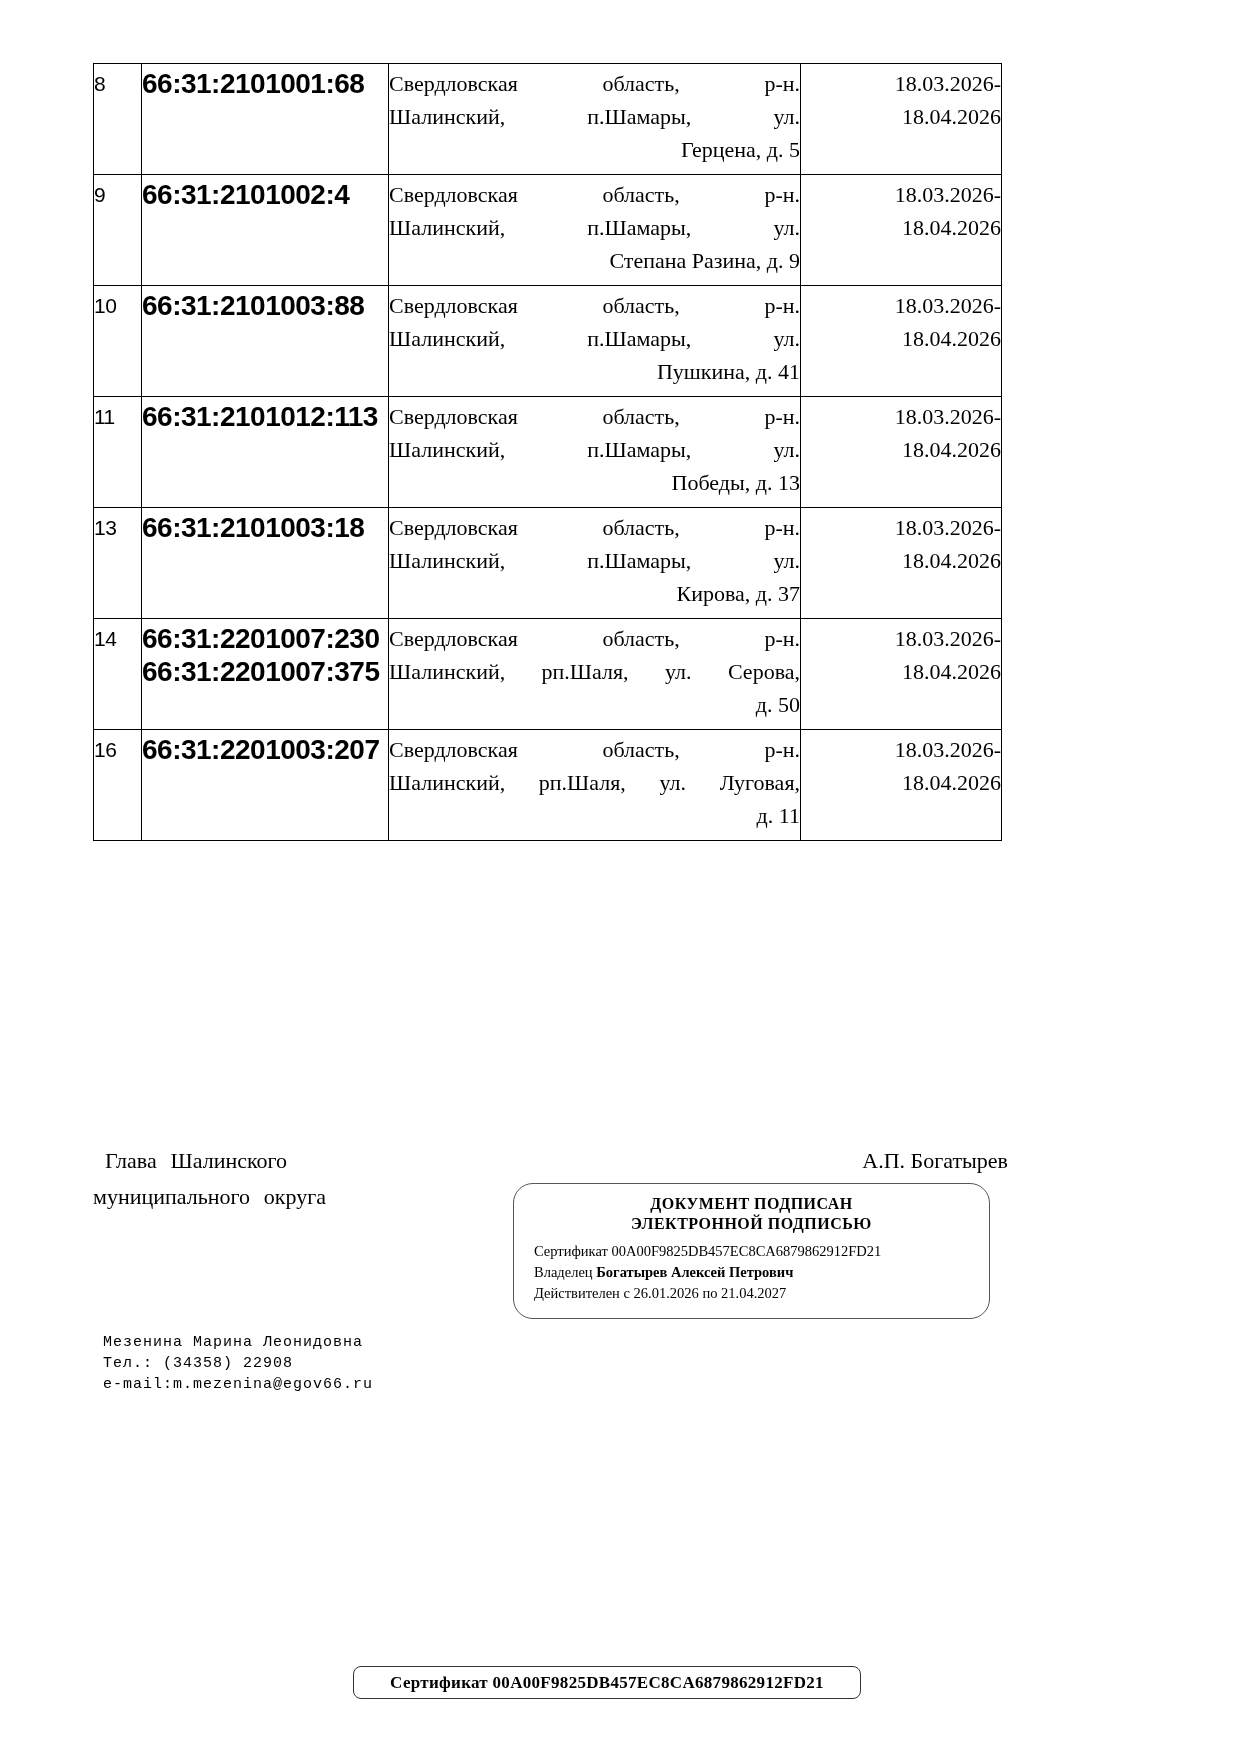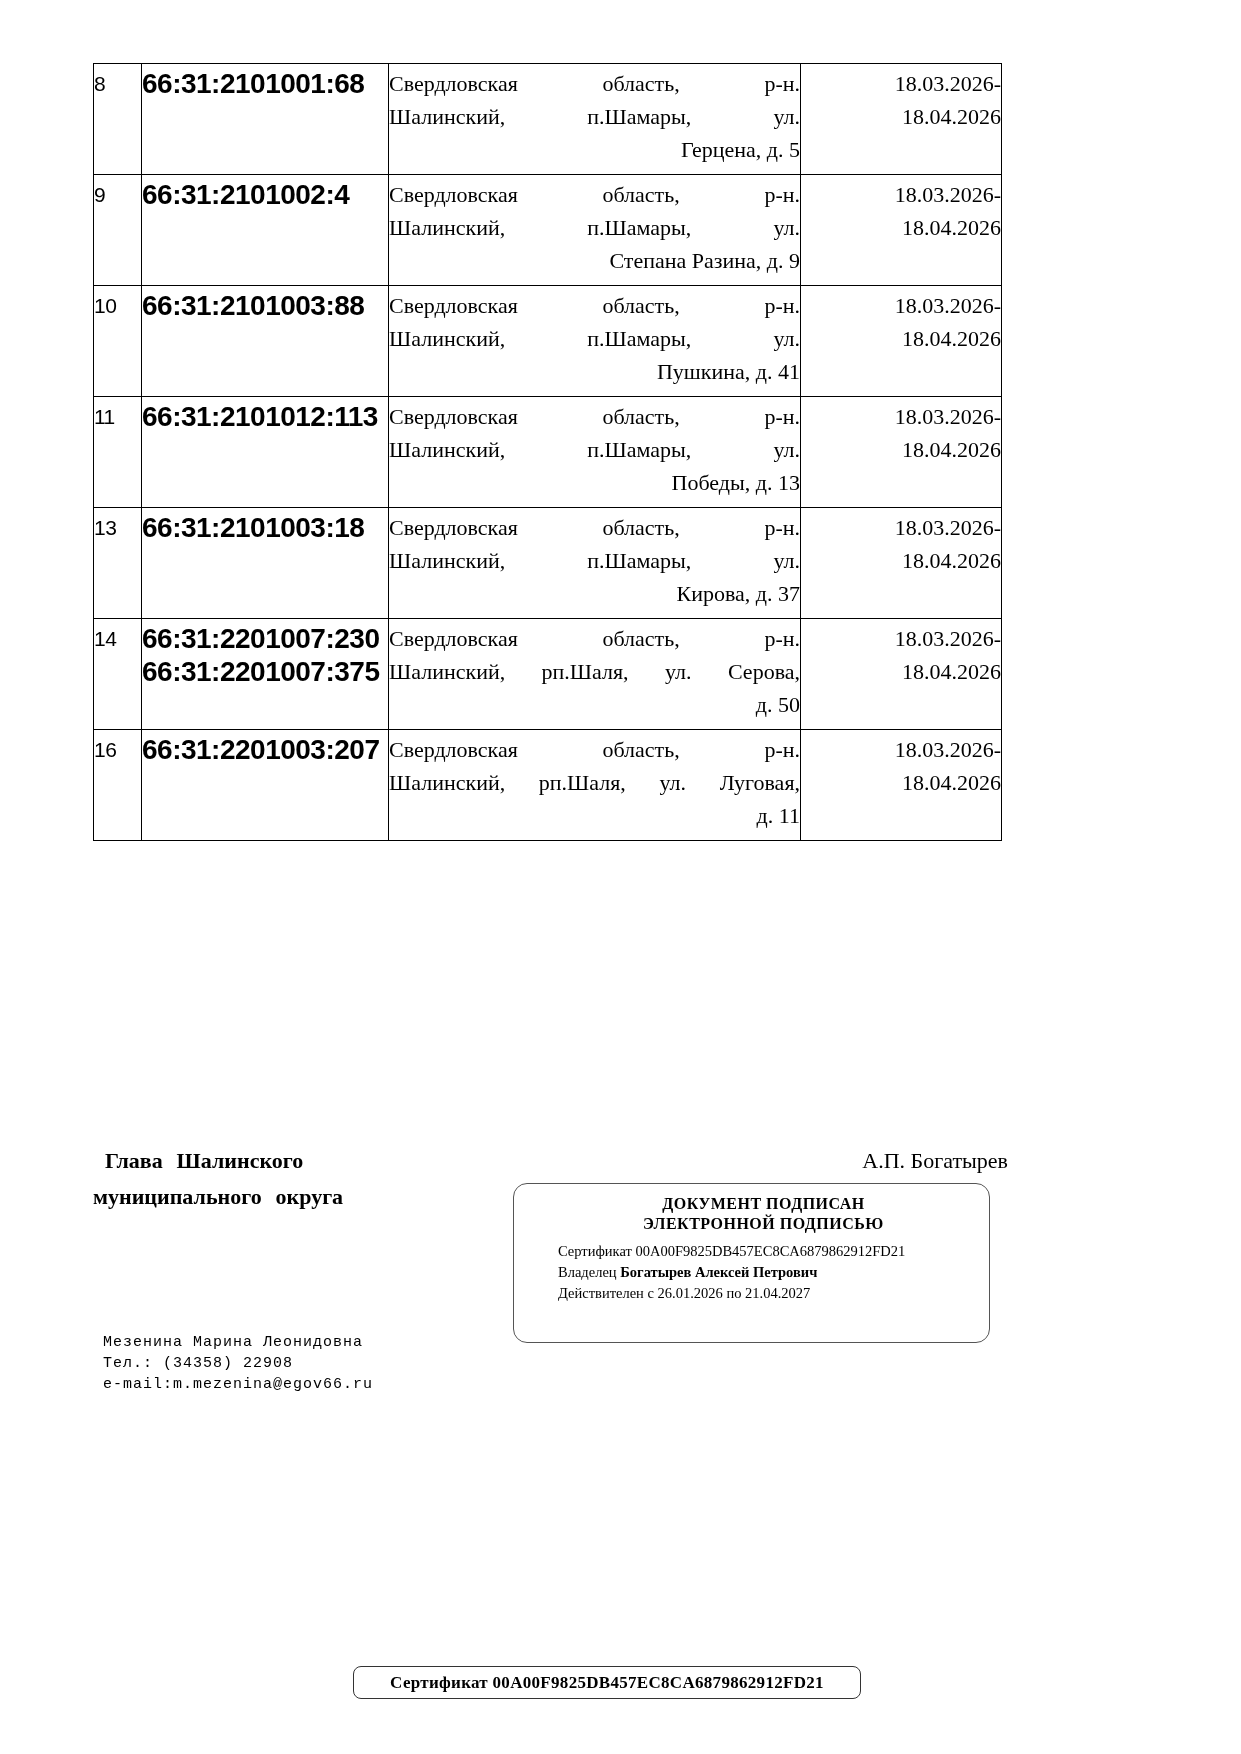--- a/index.html
+++ b/index.html
@@ -29,30 +29,30 @@
   td.c-date { text-align:right; }
   .addr-line { text-align:right; }
   .addr-line.just { text-align:justify; text-align-last:justify; }
 
   
   .sig-row {
     position:absolute; left:93px; top:1143px; width:915px;
     display:flex; justify-content:space-between; align-items:flex-start;
     font-size:22px; line-height:36px;
   }
-  .sig-position { word-spacing:0.38em;font-weight:bold; }
+  .sig-position { word-spacing:0.38em; }
   .sig-position .l1 { padding-left:12px; }
   .sig-name { white-space:nowrap; }
 
   
   .stamp {
-    position:absolute; left:513px; top:1183px; width:477px; height:160px;
-    border:1.3px solid #555; border-radius:14px;
+    position:absolute; left:513px; top:1183px; width:477px; height:136px;
+    border:1.3px solid #555; border-radius:20px;
     box-sizing:border-box;
-    font-size:14.5px; line-height:21px;padding-left:24px;
+    font-size:14.5px; line-height:21px;
   }
   .stamp-title { margin-top:10px; text-align:center; font-weight:bold; font-size:16px; line-height:20px; letter-spacing:0.5px; }
   .stamp-body  { margin-top:7px; padding:0 0 0 20px; }
 
   
   .contact {
     position:absolute; left:103px; top:1332px;
     font-size:15px; line-height:21px; letter-spacing:1px;font-family:Liberation Mono, monospace;
   }
 

